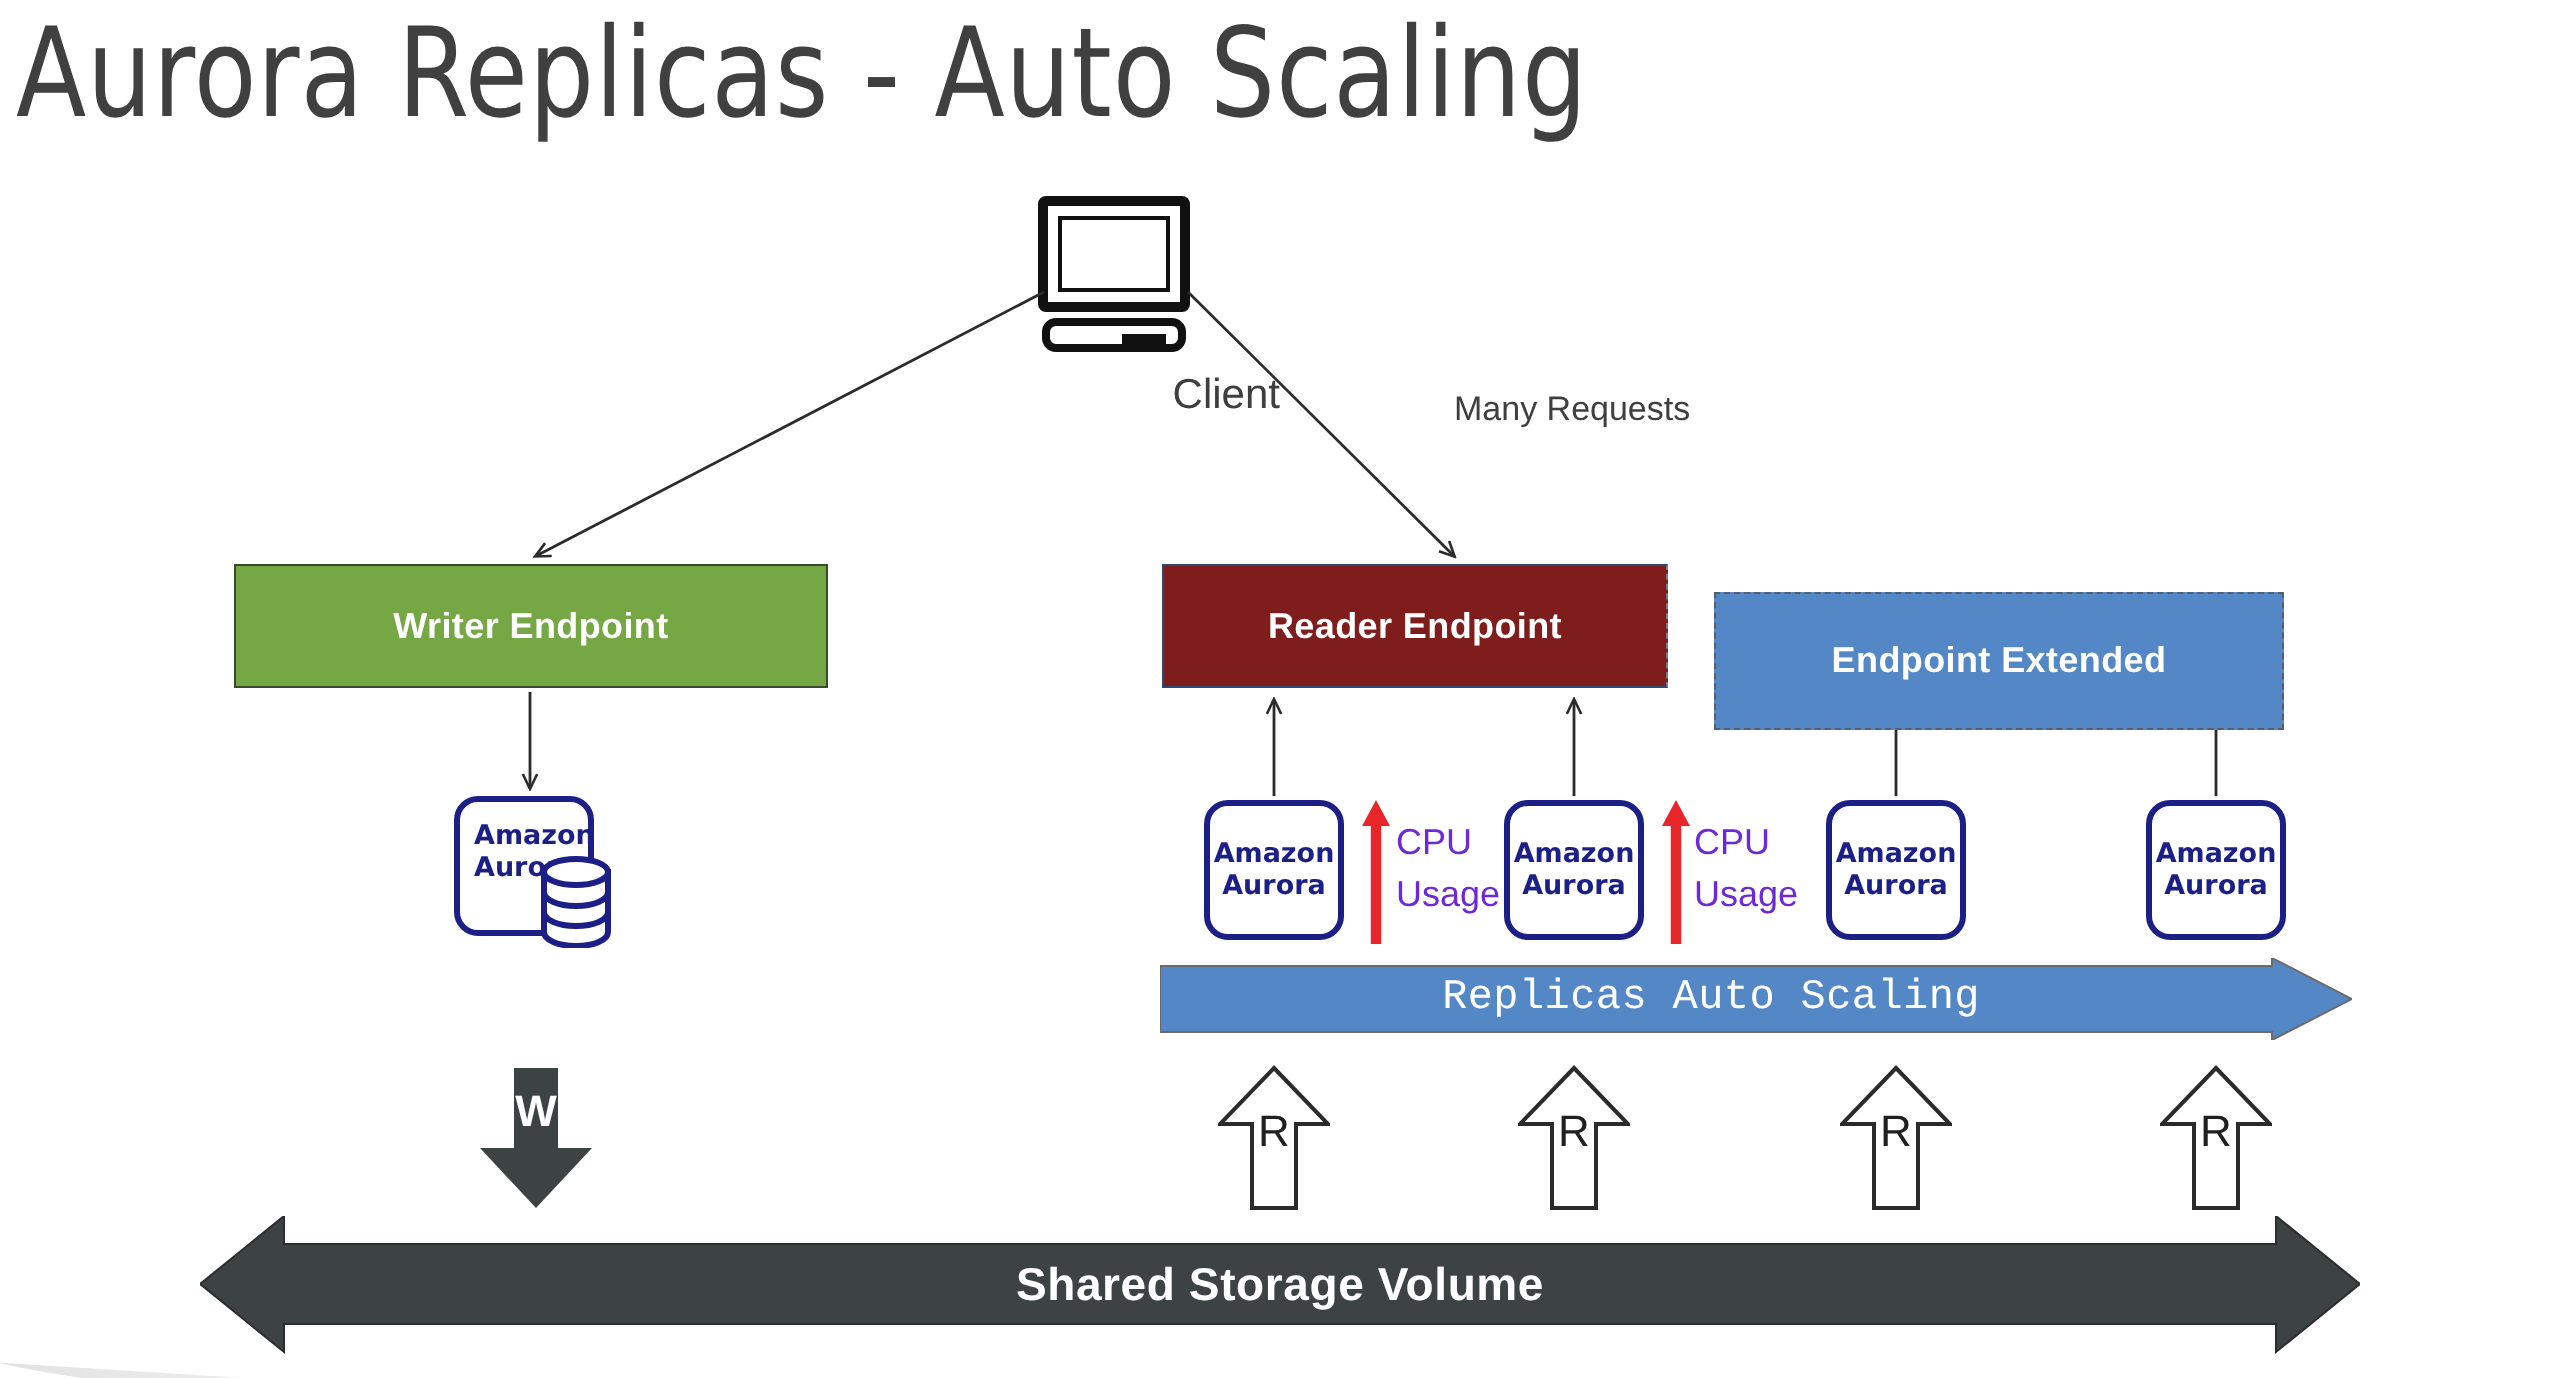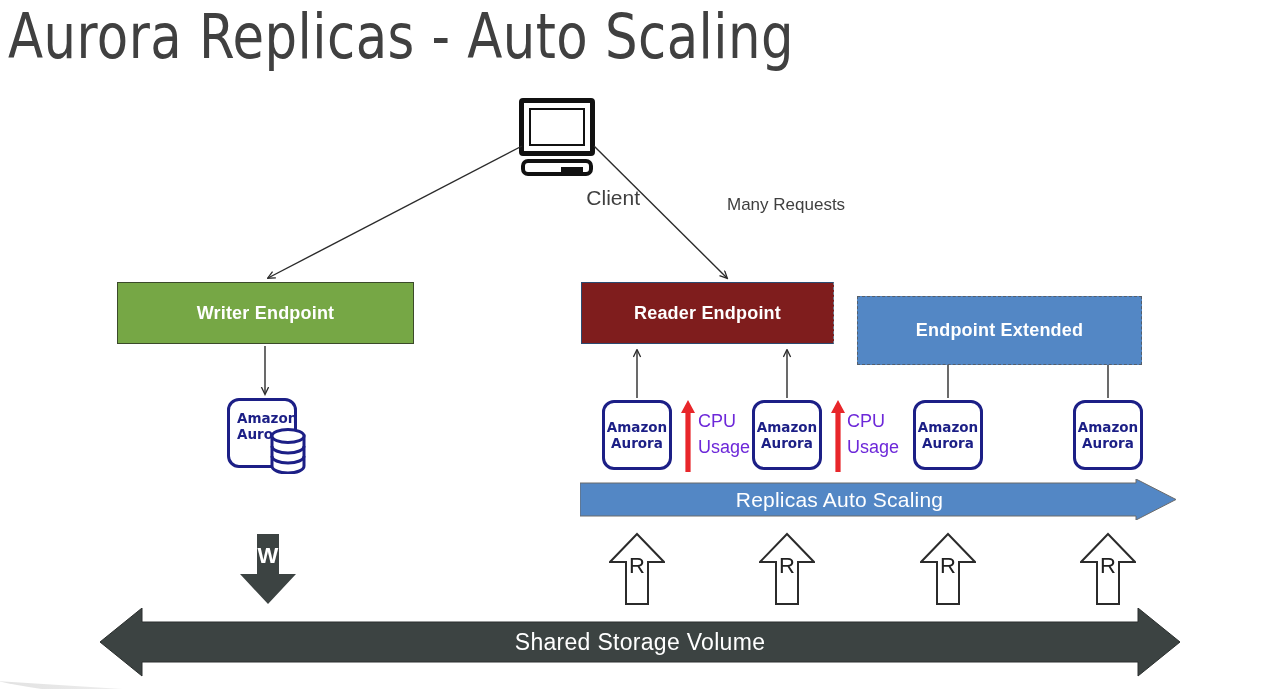--- a/index.html
+++ b/index.html
@@ -113,23 +113,23 @@
   }
 
   
   .conn { position:absolute; overflow:visible; }
 
   
   .autoscale-arrow {
     position:absolute; left:580px; top:479px; width:596px; height:41px;
   }
   .autoscale-label {
-    position:absolute; left:552px; top:479px; width:575px; height:41px;
+    position:absolute; left:568px; top:479px; width:575px; height:41px;
     display:flex; align-items:center; justify-content:center;
-    color:#fff; font-size:21px; letter-spacing:.2px;
+    color:#fff; font-size:21px; letter-spacing:.2px;font-family:Liberation Mono, monospace;
   }
 
   
   .r-arrow { position:absolute; width:56px; height:74px; }
   .r-letter {
     position:absolute; width:56px; text-align:center;
     font-size:22px; color:#202020; font-family:"Liberation Sans", sans-serif;
   }
 
   
@@ -137,21 +137,21 @@
   .w-letter {
     position:absolute; left:240px; top:543px; width:56px; text-align:center;
     font-size:22px; color:#ffffff; font-weight:600;
   }
 
   
   .storage { position:absolute; left:100px; top:608px; width:1080px; height:81px; }
   .storage-label {
     position:absolute; left:100px; top:608px; width:1080px; height:68px;
     display:flex; align-items:center; justify-content:center;
-    color:#ffffff; font-size:23px; font-weight:normal; letter-spacing:.3px;
+    color:#ffffff; font-size:23px; font-weight:bold; letter-spacing:.3px;
   }
 </style>
 </head>
 <body>
 
 <div id="slide">
 
   <div class="swoosh"></div>
 
   <div class="title">Aurora Replicas - Auto Scaling</div>

